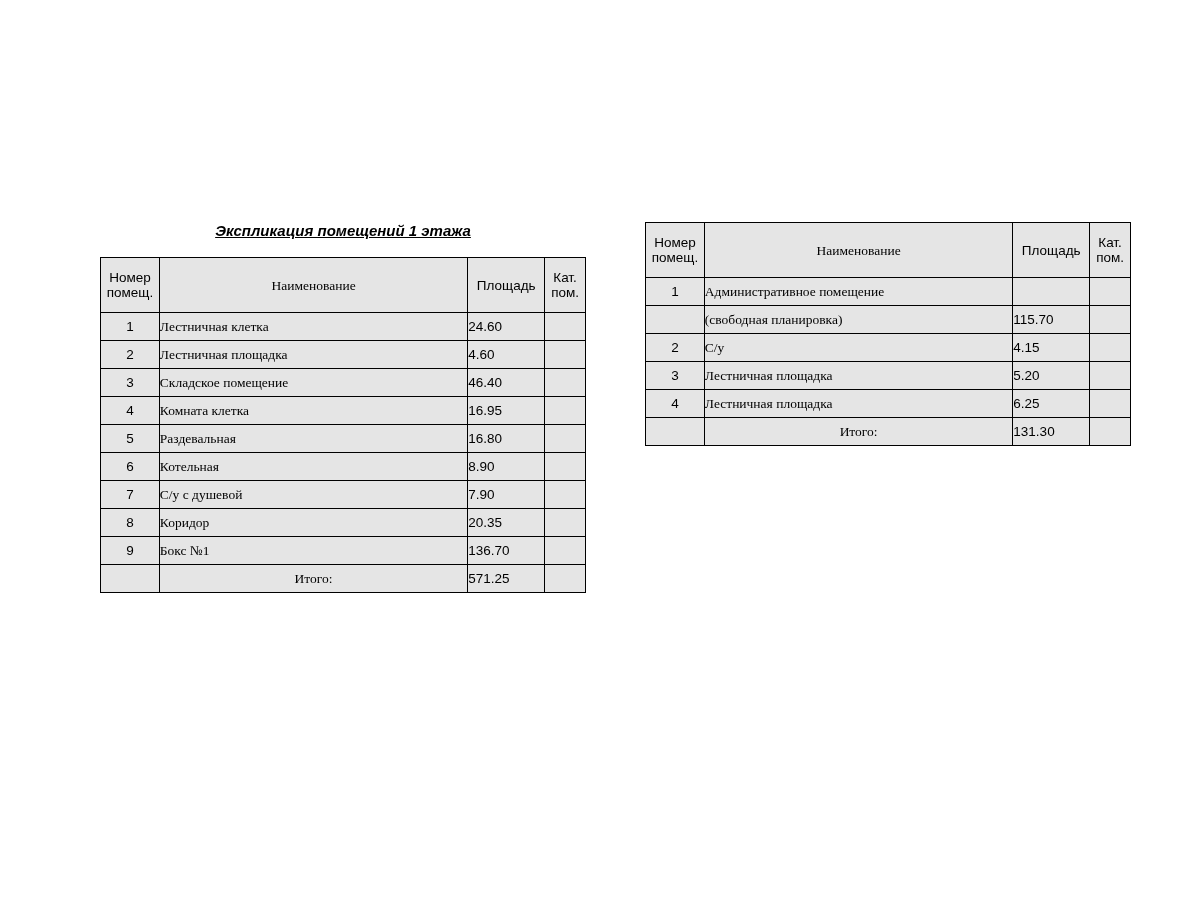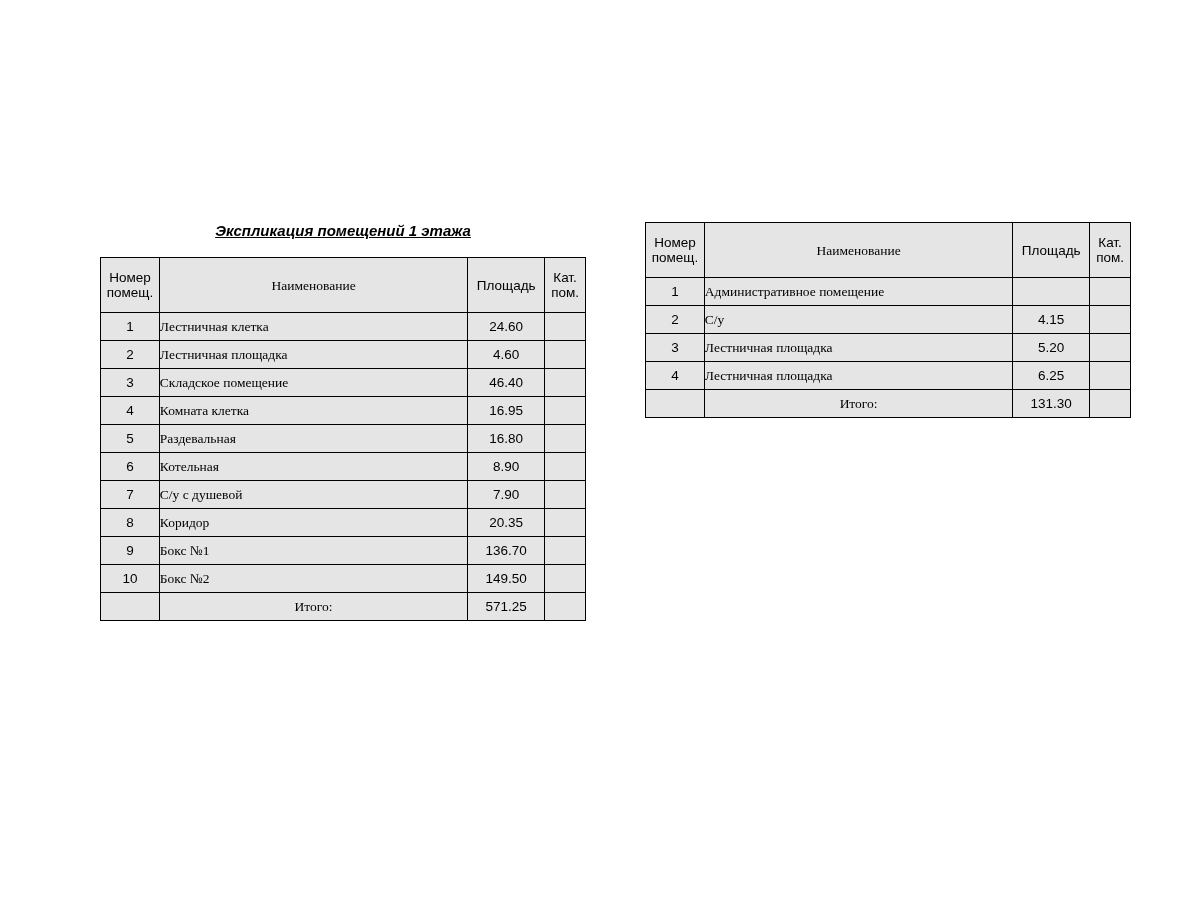--- a/index.html
+++ b/index.html
@@ -68,21 +68,20 @@
     text-align: center;
   }
   .c-name {
     width: 310px;
     text-align: left;
     padding-left: 9px;
     font-family: Liberation Serif, serif;
   }
   .c-area {
     width: 76px;
-    text-align: center;
   }
   .c-cat {
     width: 40px;
     text-align: center;
   }
   .total-label {
     text-align: center;
     padding-right: 9px;
   }
 </style>
@@ -155,26 +154,20 @@
           <td class="c-name">Коридор</td>
           <td class="c-area">20.35</td>
           <td class="c-cat"></td>
         </tr>
         <tr class="row">
           <td class="c-num">9</td>
           <td class="c-name">Бокс №1</td>
           <td class="c-area">136.70</td>
           <td class="c-cat"></td>
         </tr>
-        <tr class="row">
-          <td class="c-num">10</td>
-          <td class="c-name">Бокс №2</td>
-          <td class="c-area">149.50</td>
-          <td class="c-cat"></td>
-        </tr>
 
         <tr class="row">
           <td class="c-num"></td>
           <td class="c-name total-label">Итого:</td>
           <td class="c-area">571.25</td>
           <td class="c-cat"></td>
         </tr>
       </tbody>
     </table>
   </div>
@@ -195,20 +188,26 @@
           </td>
         </tr>
 
         <tr class="row">
           <td class="c-num">1</td>
           <td class="c-name">Административное помещение</td>
           <td class="c-area"></td>
           <td class="c-cat"></td>
         </tr>
         <tr class="row">
+          <td class="c-num"></td>
+          <td class="c-name">(свободная планировка)</td>
+          <td class="c-area">115.70</td>
+          <td class="c-cat"></td>
+        </tr>
+        <tr class="row">
           <td class="c-num">2</td>
           <td class="c-name">С/у</td>
           <td class="c-area">4.15</td>
           <td class="c-cat"></td>
         </tr>
         <tr class="row">
           <td class="c-num">3</td>
           <td class="c-name">Лестничная площадка</td>
           <td class="c-area">5.20</td>
           <td class="c-cat"></td>

